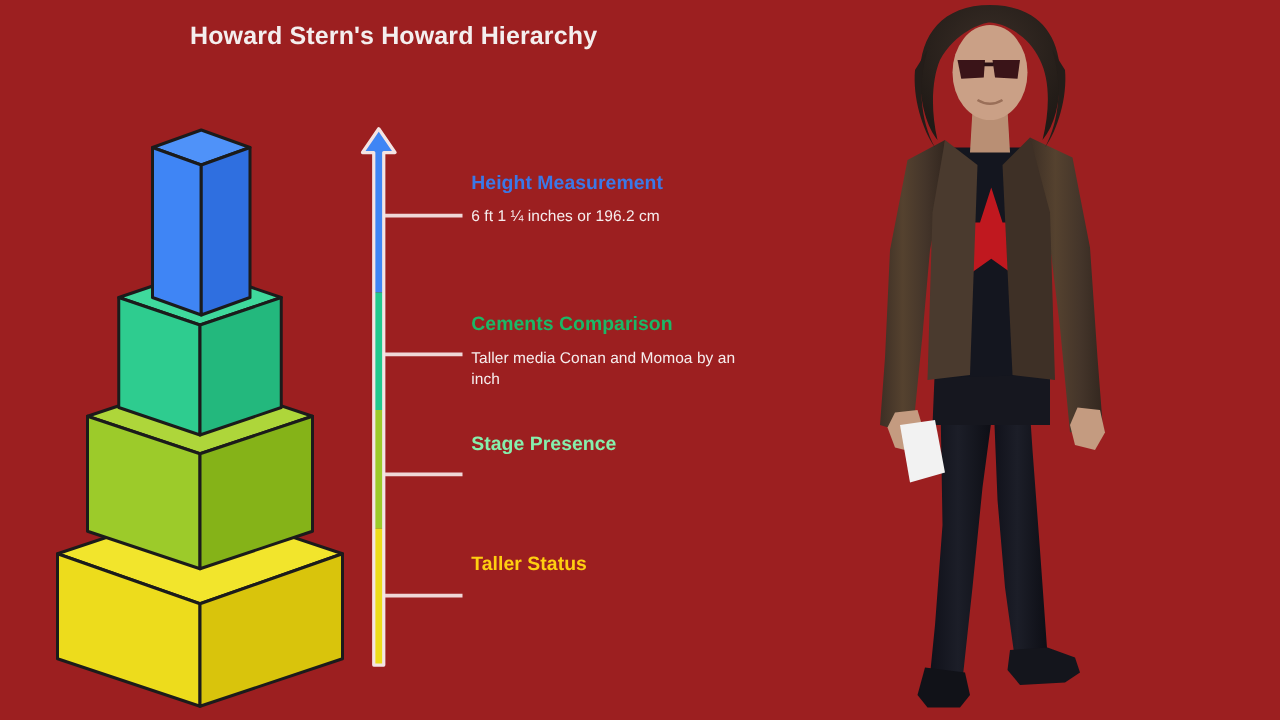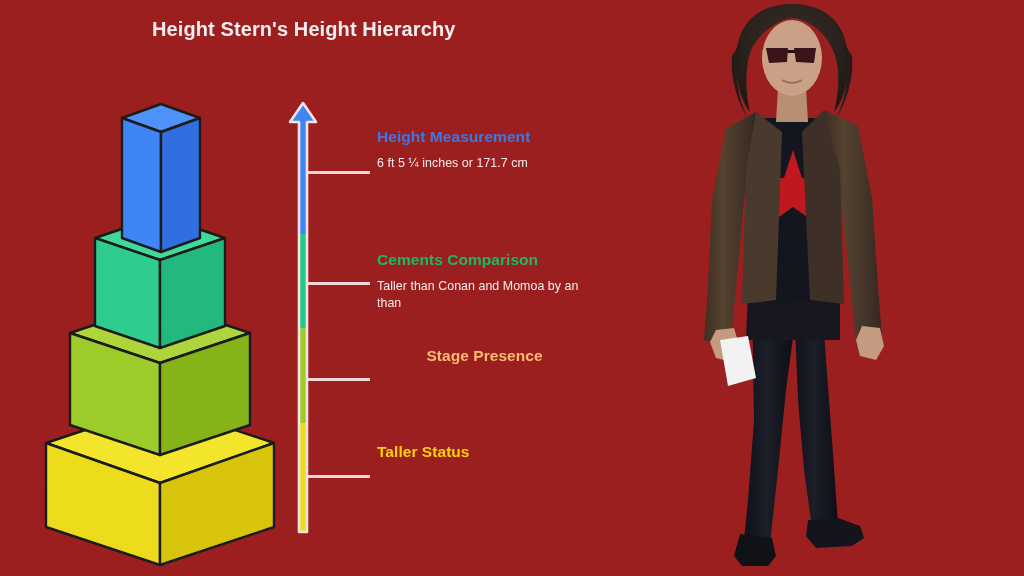--- a/index.html
+++ b/index.html
@@ -59,21 +59,21 @@
 
   
   .photo { position:absolute; left:690px; top:0; width:250px; height:576px; }
   .photo svg { display:block; }
 </style>
 </head>
 <body>
 
 <div class="stage">
 
-  <div class="title">Height Stern's Height Hierarchy</div>
+  <div class="title">Howard Stern's Howard Hierarchy</div>
 
   <div class="pyramid">
     <svg width="320" height="576" viewBox="0 0 320 576" xmlns="http://www.w3.org/2000/svg">
       <g stroke="#1b1b1b" stroke-width="2.4" stroke-linejoin="round">
 
         <g>
           <polygon points="46,443 160,405 274,443 160,483" fill="#f2e52c"></polygon>
           <polygon points="46,443 160,483 160,565 46,527" fill="#eddc1c"></polygon>
           <polygon points="274,443 274,527 160,565 160,483" fill="#d9c40c"></polygon>
         </g>
@@ -119,32 +119,32 @@
     </svg>
   </div>
 
   <div class="connector" style="top:171px; width:62px;"></div>
   <div class="connector" style="top:282px; width:62px;"></div>
   <div class="connector" style="top:378px; width:62px;"></div>
   <div class="connector" style="top:475px; width:62px;"></div>
 
   <div class="textcol">
 
-    <div class="entry" style="top:126px;">
+    <div class="entry" style="top:136px;">
       <h3 style="color:#3b78e7;">Height Measurement</h3>
-      <p>6 ft 5 ¼ inches or 171.7 cm</p>
+      <p>6 ft 1 ¼ inches or 196.2 cm</p>
     </div>
 
     <div class="entry" style="top:249px;">
       <h3 style="color:#1bb866;">Cements Comparison</h3>
-      <p>Taller than Conan and Momoa by an than</p>
+      <p>Taller media Conan and Momoa by an inch</p>
     </div>
 
     <div class="entry" style="top:345px;">
-      <h3 style="color:#fdba74;text-align:center;">Stage Presence</h3>
+      <h3 style="color:#86efac;">Stage Presence</h3>
     </div>
 
     <div class="entry" style="top:441px;">
       <h3 style="color:#ffcf10;">Taller Status</h3>
     </div>
 
   </div>
 
   <div class="photo">
     <svg width="250" height="576" viewBox="0 0 250 576" xmlns="http://www.w3.org/2000/svg">

